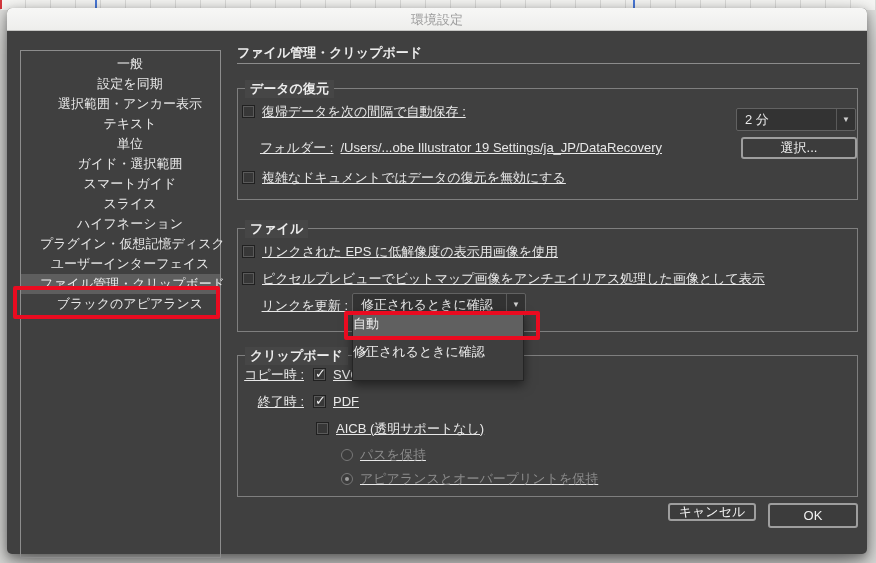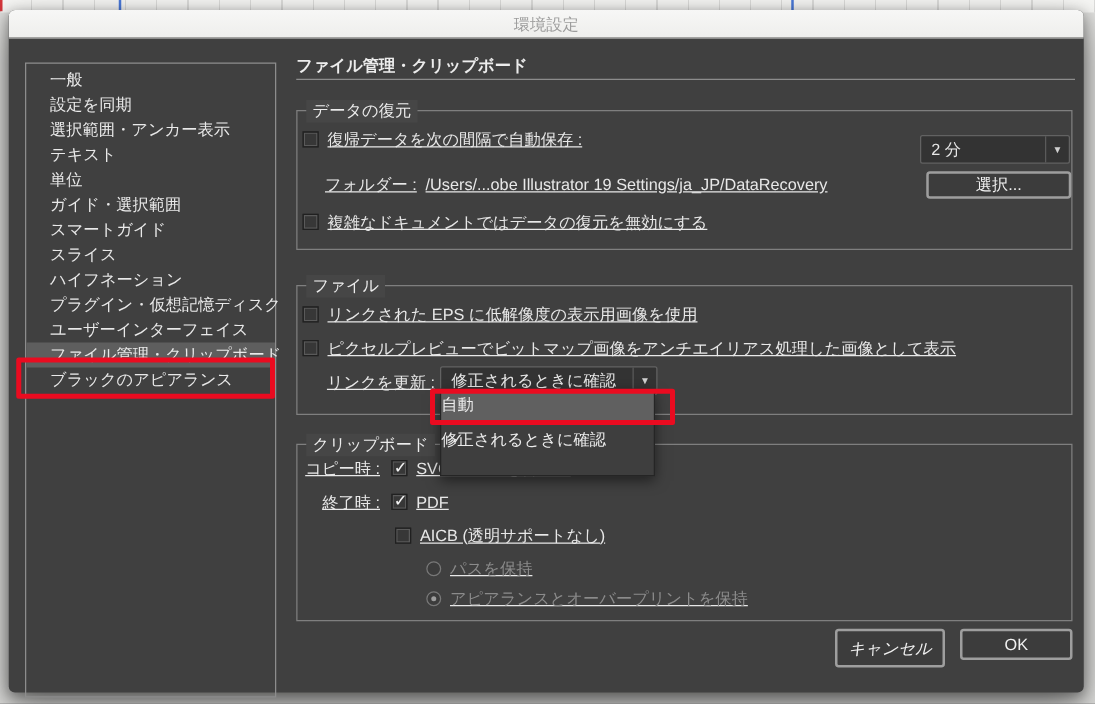--- a/index.html
+++ b/index.html
@@ -36,20 +36,21 @@
     text-align:center; line-height:23px;
     color:#9c9c9c; font-size:13px;
   }
 
   
   .sidebar {
     position:absolute; left:13px; top:42px; width:201px; height:508px;
     border:1px solid #8d8d8d;
     padding-top:3px;
     color:#e9e9e9;
+    text-align:center;
   }
   .side-item {
     height:20px; line-height:20px; padding-left:19px;
     white-space:nowrap; cursor:default; font-size:13px;
   }
   .side-item.selected { background:#5e5e5e; }
 
   
   .main-header {
     position:absolute; left:230px; top:36px;
@@ -57,21 +58,21 @@
   }
   .main-hr { position:absolute; left:230px; top:55px; width:623px; height:1px; background:#8c8c8c; }
 
   .group {
     position:absolute; left:230px; width:621px;
     border:1px solid #7f7f7f;
   }
   .group-legend {
     position:absolute; top:-9px; left:7px;
     background:#464646; padding:0 5px;
-    color:#ececec; font-weight:normal; font-size:13px; white-space:nowrap;
+    color:#ececec; font-weight:bold; font-size:13px; white-space:nowrap;
   }
   .g1 { top:80px;  height:112px; }
   .g2 { top:220px; height:104px; }
   .g3 { top:347px; height:142px; }
 
   .row { position:absolute; display:flex; align-items:center; height:17px; color:#e8e8e8; white-space:nowrap;text-decoration:underline; }
   .row .lbl { margin-left:7px; }
   .row .dim { color:#8b8b8b; }
 
   
@@ -260,21 +261,21 @@
   <div class="menu">
     <div class="menu-item hl">
       <span>自動</span>
     </div>
     <div class="menu-item">
       <span class="mi-check">✓</span>
       <span>修正されるときに確認</span>
     </div>
   </div>
 
-  <div class="pbtn" style="left:661px; top:495px; width:88px; height:31px;font-style:italic;">
+  <div class="pbtn" style="left:661px; top:495px; width:88px; height:18px;">
     <span>キャンセル</span>
   </div>
   <div class="pbtn" style="left:761px; top:495px; width:90px; height:25px;">
     <span>OK</span>
   </div>
 
   <div class="redbox redbox1"></div>
   <div class="redbox redbox2"></div>
 
 </div>

